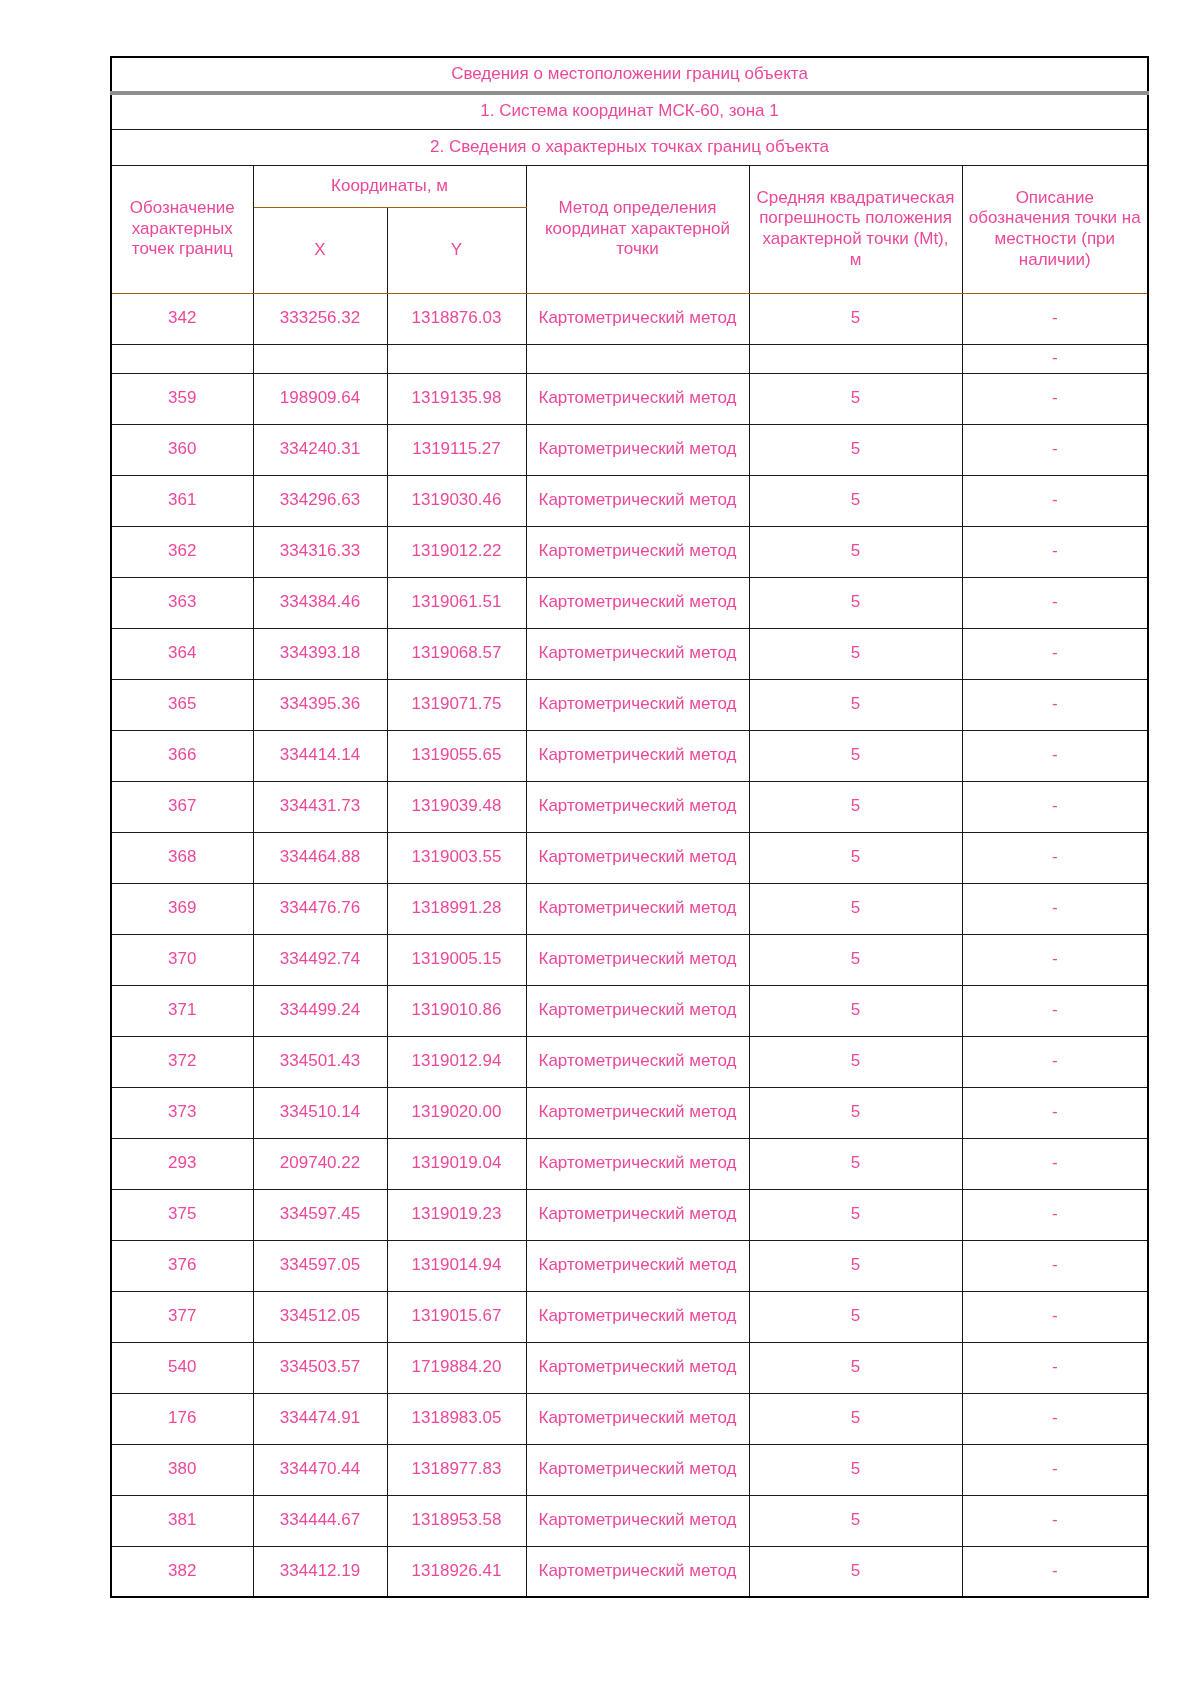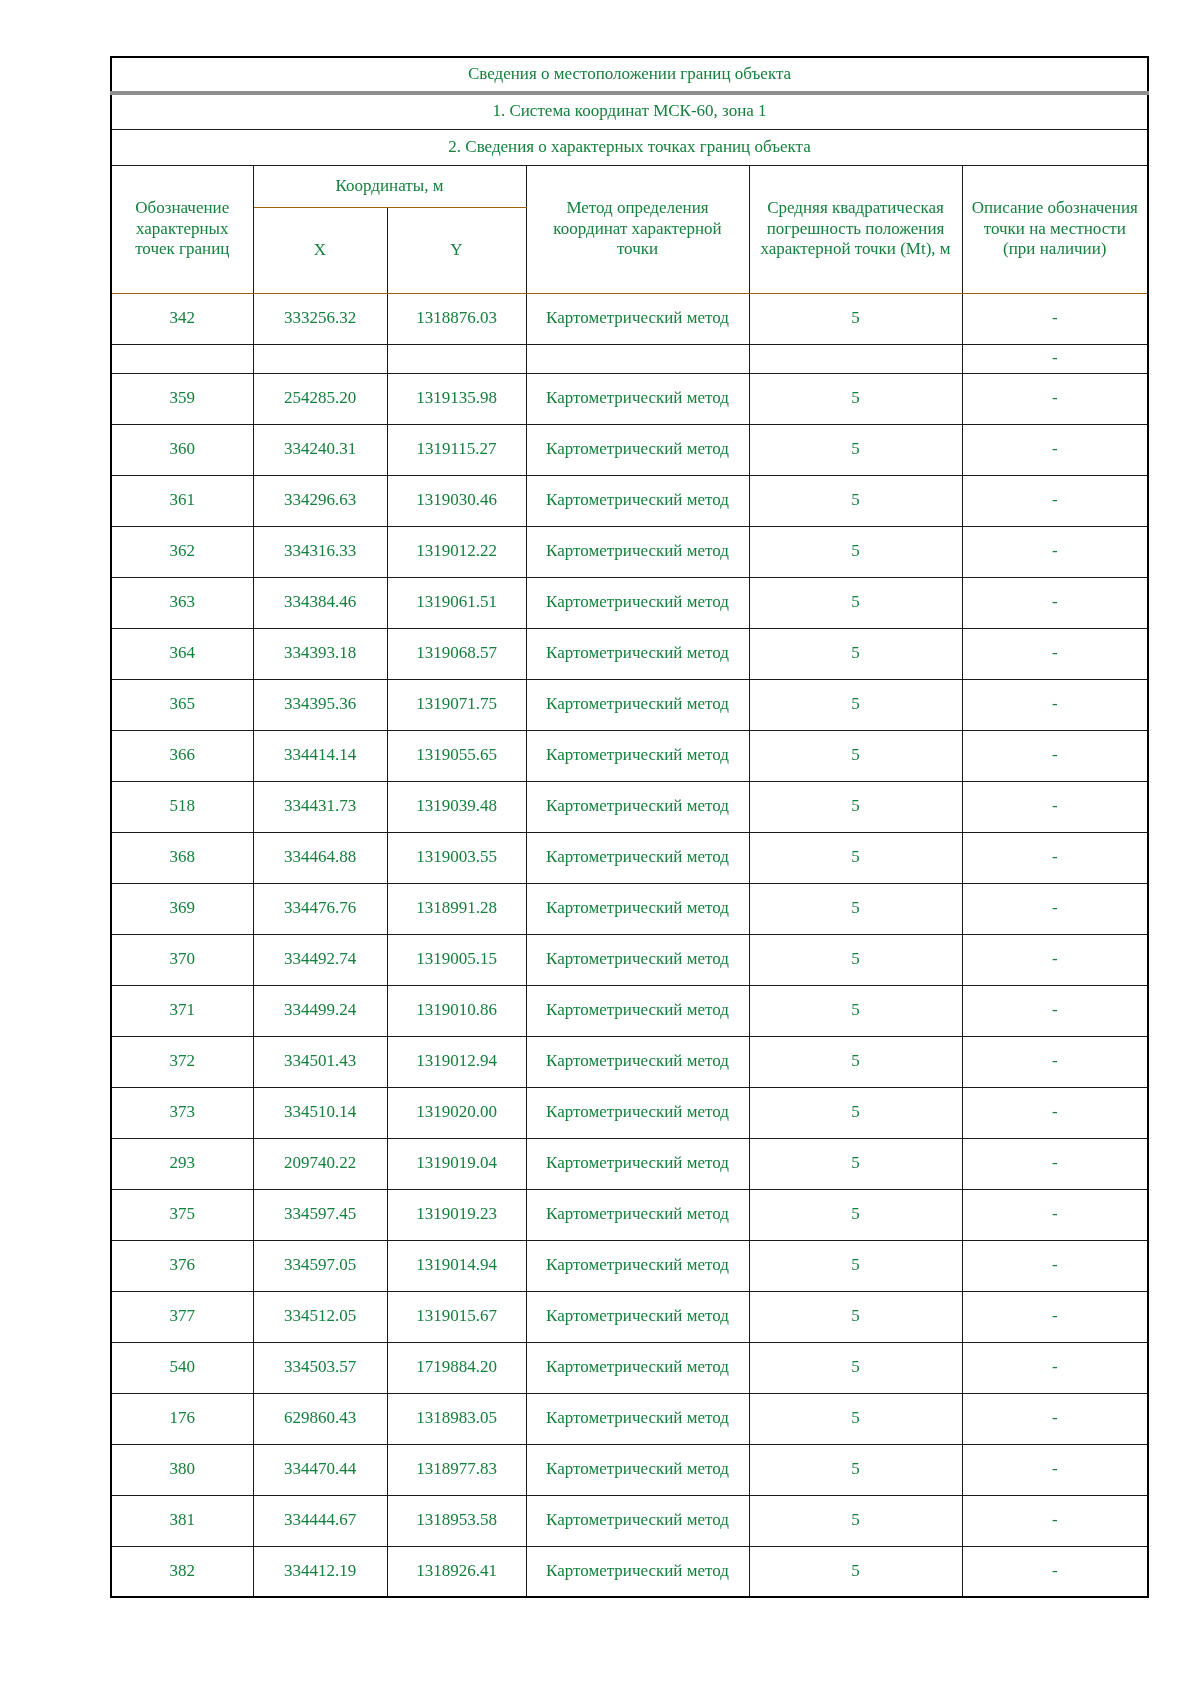--- a/index.html
+++ b/index.html
@@ -13,23 +13,23 @@
     color: #000000;
   }
   table.boundary-table {
     position: absolute;
     left: 110px;
     top: 56px;
     width: 1037px;
     border-collapse: collapse;
     table-layout: fixed;
     border: 2px solid #000000;
-    font-family: Liberation Serif, serif;
+    font-family: Liberation Sans, sans-serif;
     font-size: 17px;
-    color: #15803d;
+    color: #ec4899;
   }
   .boundary-table td, .boundary-table th {
     border: 1px solid #1a1a1a;
     text-align: center;
     vertical-align: middle;
     font-weight: normal;
     line-height: 1.22;
     padding: 2px 6px;
     overflow: hidden;
   }
@@ -100,21 +100,21 @@
     <td></td>
     <td></td>
     <td></td>
     <td class="method-cell"></td>
     <td></td>
     <td>-</td>
   </tr>
 
   <tr>
     <td>359</td>
-    <td>254285.20</td>
+    <td>198909.64</td>
     <td>1319135.98</td>
     <td class="method-cell">Картометрический метод</td>
     <td>5</td>
     <td>-</td>
   </tr>
 
   <tr>
     <td>360</td>
     <td>334240.31</td>
     <td>1319115.27</td>
@@ -171,21 +171,21 @@
   <tr>
     <td>366</td>
     <td>334414.14</td>
     <td>1319055.65</td>
     <td class="method-cell">Картометрический метод</td>
     <td>5</td>
     <td>-</td>
   </tr>
 
   <tr>
-    <td>518</td>
+    <td>367</td>
     <td>334431.73</td>
     <td>1319039.48</td>
     <td class="method-cell">Картометрический метод</td>
     <td>5</td>
     <td>-</td>
   </tr>
 
   <tr>
     <td>368</td>
     <td>334464.88</td>
@@ -280,21 +280,21 @@
     <td>540</td>
     <td>334503.57</td>
     <td>1719884.20</td>
     <td class="method-cell">Картометрический метод</td>
     <td>5</td>
     <td>-</td>
   </tr>
 
   <tr>
     <td>176</td>
-    <td>629860.43</td>
+    <td>334474.91</td>
     <td>1318983.05</td>
     <td class="method-cell">Картометрический метод</td>
     <td>5</td>
     <td>-</td>
   </tr>
 
   <tr>
     <td>380</td>
     <td>334470.44</td>
     <td>1318977.83</td>

